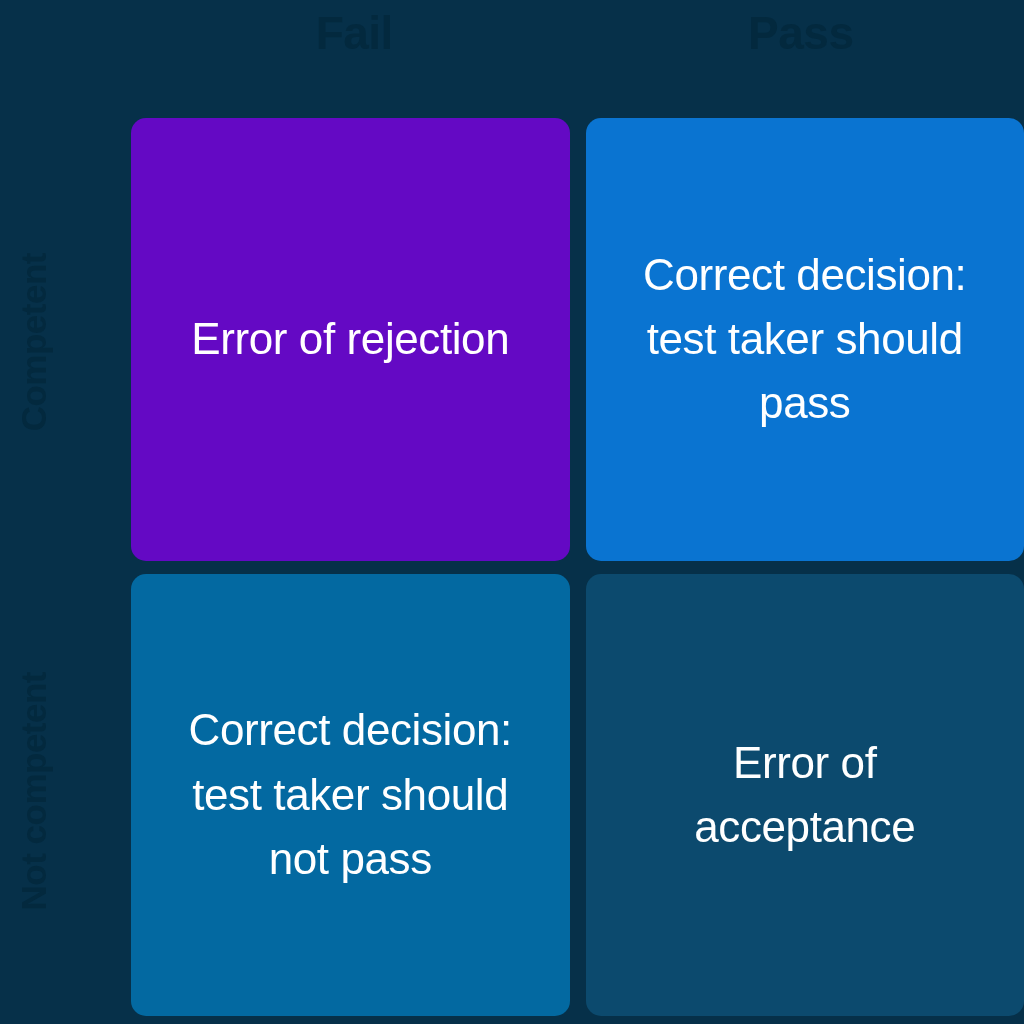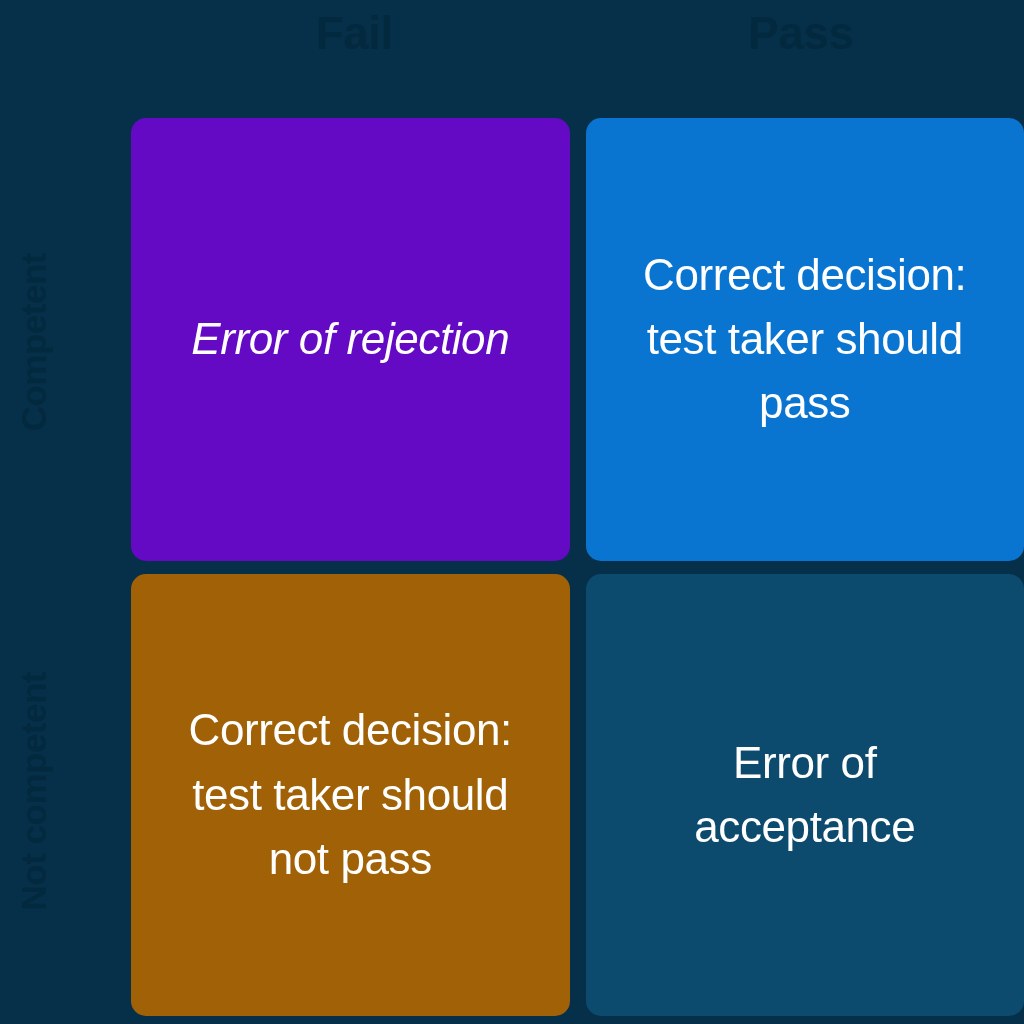--- a/index.html
+++ b/index.html
@@ -107,23 +107,23 @@
 
   .quadrant-text {
     color: #ffffff;
     font-size: 44px;
     line-height: 1.46;
     font-weight: 400;
     text-align: center;
     letter-spacing: -0.4px;
   }
 
-  .q-tl { background: #6409c4; font-style: italic; }
+  .q-tl { background: #6409c4; }
   .q-tr { background: #0a74d1; }
-  .q-bl { background: #a16207; }
+  .q-bl { background: #0369a1; }
   .q-br { background: #0c4a6e; }
 
   
   .q-tr .quadrant-text,
   .q-bl .quadrant-text { max-width: 390px; }
   .q-tl .quadrant-text,
   .q-br .quadrant-text { max-width: 360px; }
 </style>
 </head>
 <body>

